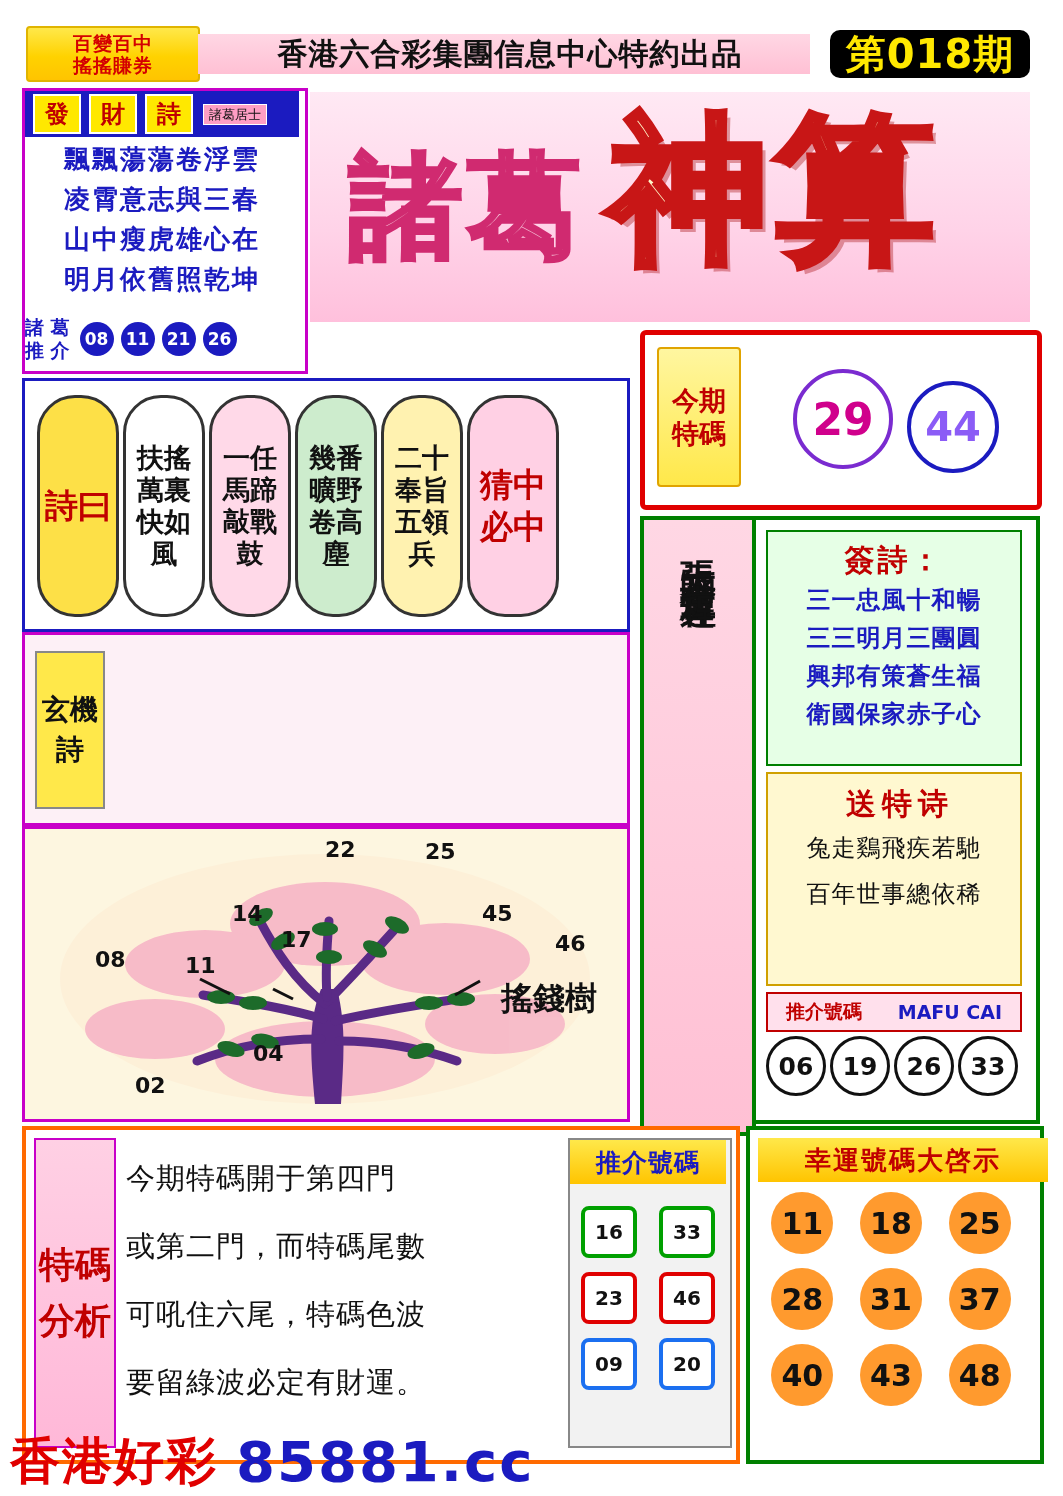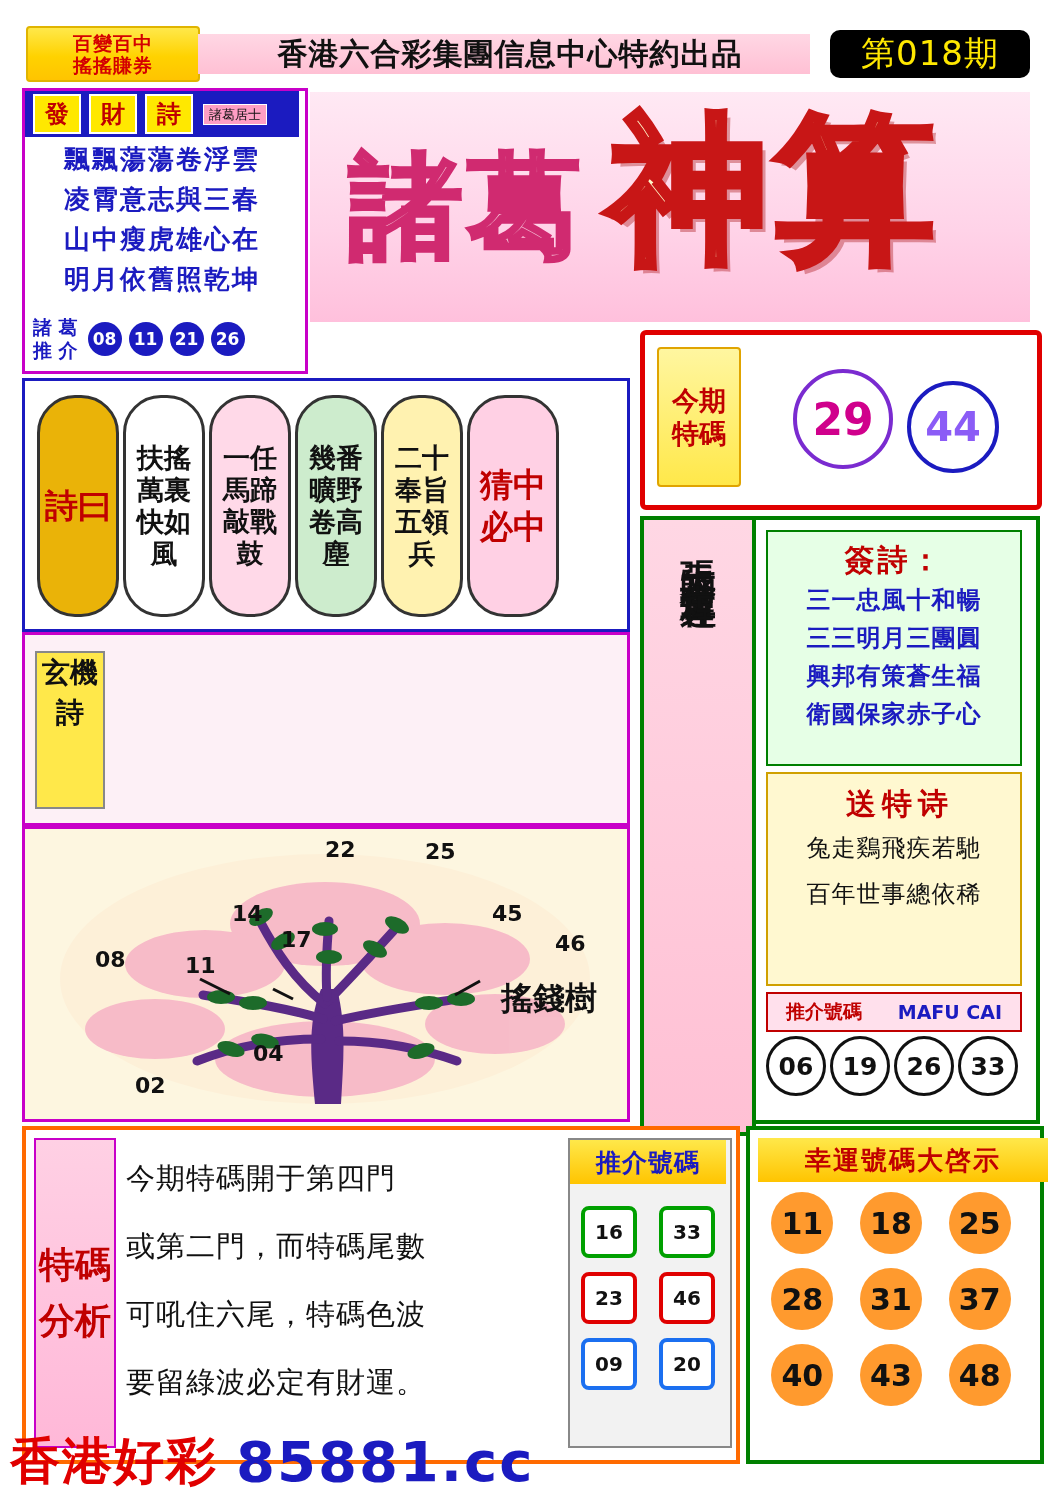--- a/index.html
+++ b/index.html
@@ -20,35 +20,35 @@
     display:flex;flex-direction:column;align-items:center;justify-content:center;}
   .logo-badge .l1{font-size:19px;font-weight:bold;color:#d40000;letter-spacing:1px;line-height:22px;}
   .logo-badge .l2{font-size:19px;font-weight:bold;color:#d40000;letter-spacing:1px;line-height:22px;}
   .header-strip{position:absolute;left:198px;top:34px;width:612px;height:40px;
     background:linear-gradient(180deg,#ffd7e4 0%,#ffc0d4 100%);}
   .header-title{position:absolute;left:210px;top:34px;width:600px;height:40px;
     font-size:30px;font-weight:bold;color:#111;letter-spacing:1px;
     display:flex;align-items:center;justify-content:center;white-space:nowrap;}
   .issue-badge{position:absolute;left:830px;top:30px;width:200px;height:48px;
     background:#000;border-radius:10px;display:flex;align-items:center;justify-content:center;}
-  .issue-badge span{color:#ffe800;font-size:34px;font-weight:normal;letter-spacing:1px;}
+  .issue-badge span{color:#ffe800;font-size:40px;font-weight:bold;letter-spacing:1px;}
 
   
   .poem-box{position:absolute;left:22px;top:88px;width:280px;height:280px;
     background:#fff;border:3px solid #c800c8;}
   .poem-head{position:absolute;left:0;top:0;width:274px;height:46px;background:#1b1bc0;
     display:flex;align-items:center;}
   .ph-char{width:44px;height:36px;margin-left:8px;background:#ffe800;border:2px solid #fff;
     display:flex;align-items:center;justify-content:center;font-size:24px;font-weight:bold;color:#c00000;}
   .ph-tag{margin-left:10px;background:#ff9ec4;border:1px solid #fff;color:#111;font-size:13px;
     padding:3px 5px;line-height:1;}
   .poem-lines{position:absolute;left:0;top:48px;width:274px;}
   .poem-lines div{font-size:26px;color:#1b1bc0;font-weight:bold;text-align:center;line-height:40px;letter-spacing:2px;}
   .poem-foot{position:absolute;left:0;bottom:6px;width:274px;height:52px;display:flex;align-items:center;}
-  .pf-label{margin-left:8px;font-size:19px;font-weight:bold;color:#1b1bc0;line-height:23px;text-align:left;}
+  .pf-label{font-size:19px;font-weight:bold;color:#1b1bc0;line-height:23px;text-align:left;}
   .pf-nums{display:flex;margin-left:10px;gap:7px;}
   .pf-nums span{width:34px;height:34px;border-radius:50%;background:#1b1bc0;color:#fff;
     font-size:17px;font-weight:bold;display:flex;align-items:center;justify-content:center;}
 
   
   .bigtitle{position:absolute;left:310px;top:92px;width:720px;height:230px;
     background:linear-gradient(180deg,#ffe9f4 0%,#ffd3e8 60%,#ffc0dc 100%);
     overflow:hidden;}
   .bt-a{position:absolute;left:40px;top:58px;font-size:112px;font-weight:bold;color:#f3b8d0;
     -webkit-text-stroke:4px #d02a70;letter-spacing:6px;line-height:1;}
@@ -74,38 +74,38 @@
     font-size:44px;font-weight:bold;color:#d0008c;}
   .ball-1{left:148px;top:34px;}
   .ball-2{left:262px;top:46px;width:84px;height:84px;border-color:#1b1bc0;color:#8b5cf6;font-size:40px;}
 
   
   .shirow{position:absolute;left:22px;top:378px;width:602px;height:248px;
     background:#fff;border:3px solid #1b1bc0;}
   .cap{position:absolute;top:14px;width:76px;height:216px;border:3px solid #333;border-radius:38px;
     display:flex;flex-direction:column;align-items:center;justify-content:center;}
   .cap span{font-size:27px;font-weight:bold;line-height:32px;text-align:center;}
-  .cap0{left:12px;background:#eab308;}
+  .cap0{left:12px;background:#fde047;}
   .cap0 span{color:#c00000;font-size:33px;line-height:44px;}
   .cap1{left:98px;background:#fff;}
   .cap1 span{color:#111;}
   .cap2{left:184px;background:#ffd9e8;}
   .cap2 span{color:#111;}
   .cap3{left:270px;background:#cdeccd;}
   .cap3 span{color:#111;}
   .cap4{left:356px;background:#fff2b0;}
   .cap4 span{color:#111;}
   .cap5{left:442px;background:#ffd0e4;width:86px;}
   .cap5 span{color:#c00000;font-size:33px;line-height:42px;}
 
   
   .xuanji{position:absolute;left:22px;top:632px;width:602px;height:188px;
     background:#fdf0f6;border:3px solid #c800c8;}
   .xj-label{position:absolute;left:10px;top:16px;width:66px;height:154px;background:#ffe84a;
-    border:2px solid #888;display:flex;justify-content:center;}
+    border:2px solid #888;display:flex;align-items:center;justify-content:center;}
   .xj-label span{font-size:28px;font-weight:bold;color:#111;line-height:40px;text-align:center;}
   .xj-lines{position:absolute;left:92px;top:12px;width:500px;}
   .xj-lines div{font-size:26px;color:#111;line-height:43px;letter-spacing:1px;white-space:nowrap;}
 
   
   .treebox{position:absolute;left:22px;top:826px;width:602px;height:290px;
     background:#fdf6e0;border:3px solid #c800c8;overflow:hidden;}
   .tnum{position:absolute;font-size:22px;font-weight:bold;color:#111;}
   .tword{position:absolute;right:30px;font-size:32px;font-weight:bold;color:#111;line-height:46px;text-align:center;}
 
@@ -300,21 +300,21 @@
 
       <g stroke="#111" stroke-width="3">
         <line x1="175" y1="150" x2="205" y2="165"></line>
         <line x1="248" y1="160" x2="268" y2="170"></line>
         <line x1="455" y1="152" x2="430" y2="166"></line>
       </g>
     </svg>
     <div class="tnum" style="left:300px;top:8px;">22</div>
     <div class="tnum" style="left:400px;top:10px;">25</div>
     <div class="tnum" style="left:207px;top:72px;">14</div>
-    <div class="tnum" style="left:467px;top:72px;">45</div>
+    <div class="tnum" style="left:457px;top:72px;">45</div>
     <div class="tnum" style="left:530px;top:102px;">46</div>
     <div class="tnum" style="left:256px;top:98px;">17</div>
     <div class="tnum" style="left:70px;top:118px;">08</div>
     <div class="tnum" style="left:160px;top:124px;">11</div>
     <div class="tnum" style="left:228px;top:212px;">04</div>
     <div class="tnum" style="left:110px;top:244px;">02</div>
     <div class="tword" style="top:146px;">搖錢樹</div>
   </div>
 
   <div class="zts">

